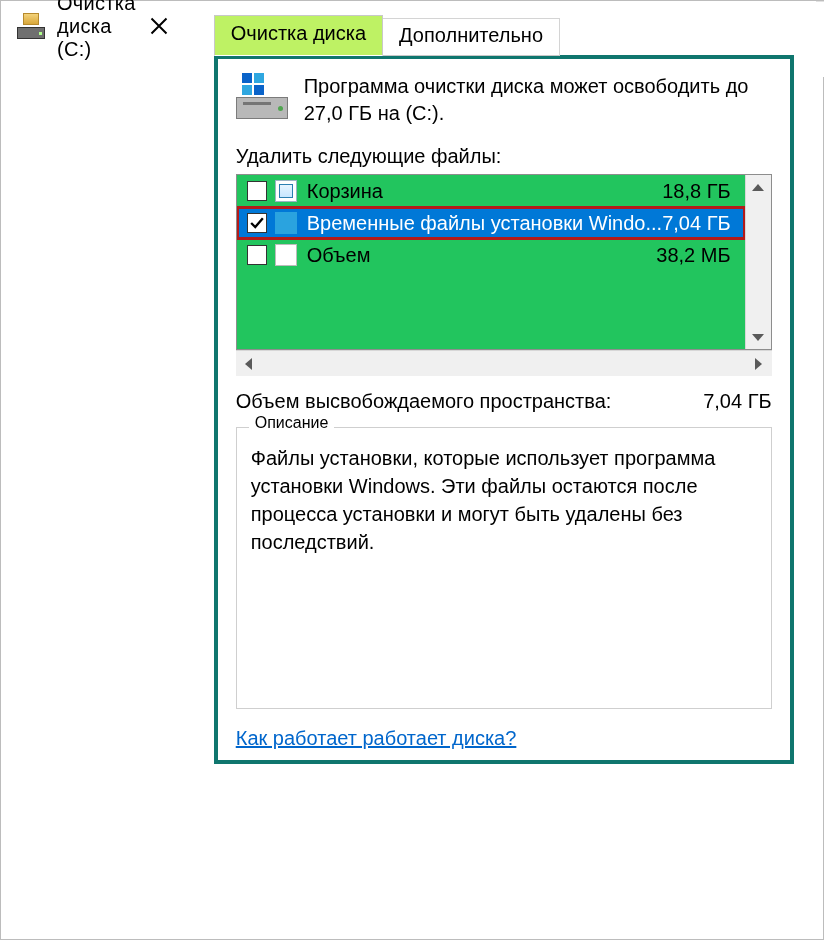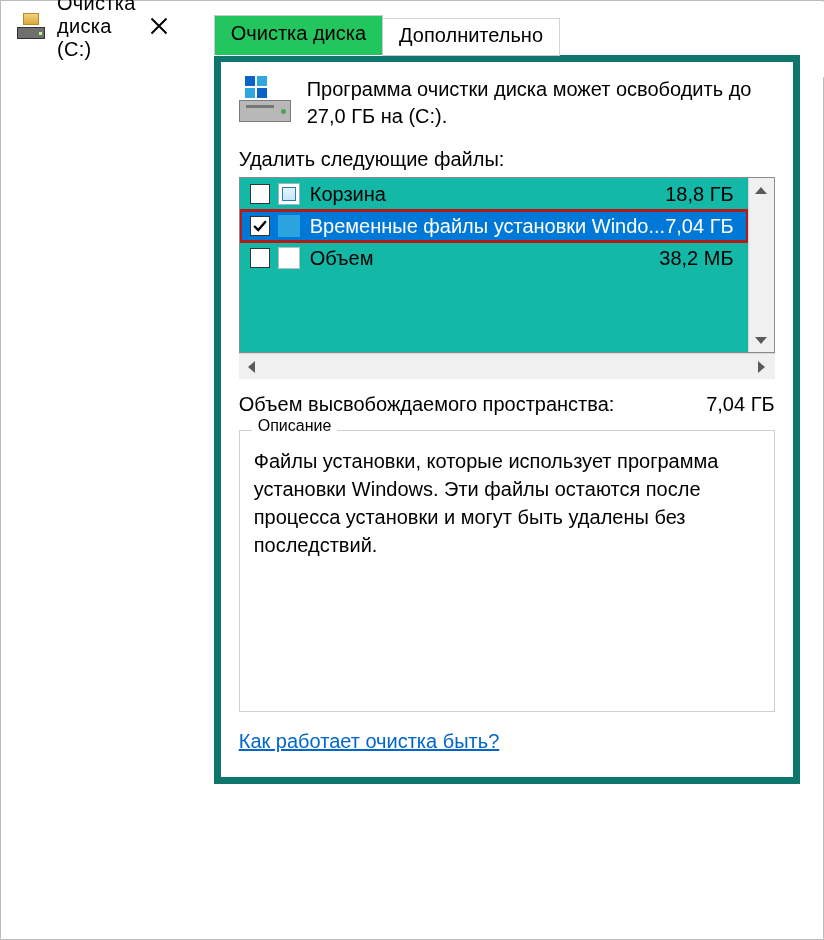--- a/index.html
+++ b/index.html
@@ -44,40 +44,40 @@
   }
   .titlebar .close svg { width: 18px; height: 18px; }
   .body {
     flex: 1; padding: 14px 22px 16px 22px;
     background: #fff;
   }
   .tabrow { display:flex; position:relative; }
   .tab {
     padding: 6px 16px 8px 16px;
     border: 1px solid #c8c8c8;
-    background: #22c55e;
+    background: #bef264;
     font-size: 20px;
     position: relative;
     z-index: 2;
   }
   .tab.active {
     border-bottom: 1px solid #fff;
   }
   .tab.inactive {
     background: #fff;
     border-top-color: #d4d4d4;
     border-right-color: #d4d4d4;
     border-left: none;
     margin-top: 3px;
     padding-top: 5px;
   }
   .tabpanel {
-    border: 7px solid #0f766e;
+    border: 4px solid #0f766e;
     margin-top: -1px;
-    padding: 14px 18px 24px 18px;
+    padding: 14px 18px 10px 18px;
   }
   .inforow { display:flex; gap:16px; align-items:flex-start; margin-bottom:18px; }
   .drive-big { width:52px; height:46px; position:relative; flex:0 0 52px; }
   .drive-big .logo {
     position:absolute; top:0; left:6px; width:22px; height:22px;
     display:grid; grid-template-columns:1fr 1fr; grid-template-rows:1fr 1fr; gap:2px;
   }
   .drive-big .logo span:nth-child(1){background:#0a63c9;}
   .drive-big .logo span:nth-child(2){background:#2fa7e0;}
   .drive-big .logo span:nth-child(3){background:#2fa7e0;}
@@ -91,21 +91,21 @@
   }
   .drive-big .case::after{
     content:""; position:absolute; right:4px; top:8px; width:5px; height:5px; background:#4fa54f; border-radius:50%;
   }
   .infotext { font-size:20px; line-height:1.35; }
   .sectionlabel { font-size:20px; margin-bottom:6px; text-decoration: underline; text-decoration-color:#cfcfcf; text-underline-offset:4px;}
   .sectionlabel.nolab { text-decoration:none; }
   .listview {
     border:1px solid #8d8d8d;
     height: 176px;
-    background:#14b8a6;
+    background:#22c55e;
     display:flex;
   }
   .listview .rows { flex:1; overflow:hidden; }
   .listview .row {
     display:flex; align-items:center;
     height:32px; padding: 0 6px 0 10px;
     font-size:20px; white-space:nowrap;
   }
   .listview .row .chk {
     width:20px; height:20px; border:1.5px solid #333; margin-right:8px;
@@ -266,21 +266,21 @@
       <div class="freed-row">
         <div class="lbl">Объем высвобождаемого пространства:</div>
         <div class="val">7,04 ГБ</div>
       </div>
 
       <div class="groupbox">
         <div class="legend">Описание</div>
         <div class="desc">Файлы установки, которые использует программа установки Windows.  Эти файлы остаются после процесса установки и могут быть удалены без последствий.</div>
       </div>
 
-      <a class="helplink" href="#">Как работает очистка быть?</a>
+      <a class="helplink" href="#">Как работает работает диска?</a>
 
     </div>
   </div>
 
   <div class="buttons">
     <button class="default">OK</button>
     <button>Очистка</button>
   </div>
 
 </div>

